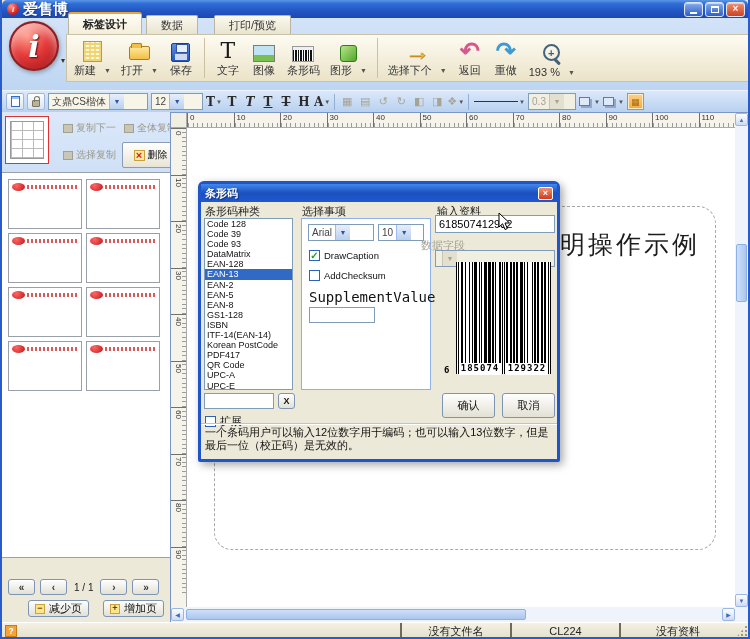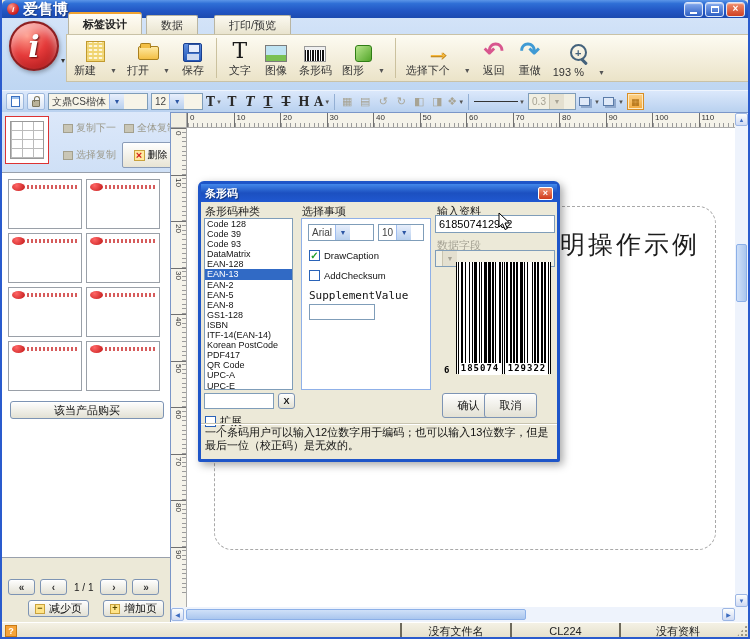--- a/index.html
+++ b/index.html
@@ -19,21 +19,21 @@
   .logo-big{position:absolute;left:7px;top:3px;width:50px;height:50px;border-radius:50%;background:radial-gradient(circle at 35% 28%,#ff9d8d,#e53a3a 45%,#9c0f12);border:2px solid #8c2022;box-shadow:inset 0 7px 8px rgba(255,255,255,.5),1px 2px 4px rgba(0,0,0,.3);display:flex;align-items:center;justify-content:center;z-index:3;}
   .logo-big span{color:#fff;font-family:"DejaVu Serif",serif;font-size:30px;font-style:italic;font-weight:bold;text-shadow:1px 1px 2px #5a0608;}
   .logo-drop{position:absolute;left:59px;top:38px;font-size:8px;color:#333;z-index:3;}
   .tabs-row{height:16px;display:flex;align-items:flex-end;padding-left:66px;gap:4px;}
   .tab{height:19px;padding:0 14px;display:flex;align-items:center;font-size:11px;color:#333;background:linear-gradient(#fbf9f0,#e9e4cf);border:1px solid #b9b5a2;border-bottom:none;border-radius:2px 2px 0 0;}
   .tab.active{height:22px;background:linear-gradient(#fffdf6,#f4eeda);border-top:2px solid #f0a332;border-radius:3px 3px 0 0;font-weight:bold;color:#222;}
   .tab.t3{margin-left:12px;}
   .toolbar{height:48px;margin-left:64px;background:linear-gradient(#fdfbf2,#ebe3c8);border:1px solid #c9c2a6;border-right:none;display:flex;align-items:stretch;padding:1px 2px;}
   .tb-btn{min-width:36px;padding:1px 5px 2px;display:flex;flex-direction:column;align-items:center;justify-content:flex-end;gap:1px;}
   .tb-icon{height:25px;display:flex;align-items:flex-end;justify-content:center;}
-  .tb-label-row{display:flex;align-items:center;gap:14px;font-size:11px;color:#333;white-space:nowrap;}
+  .tb-label-row{display:flex;align-items:center;gap:8px;font-size:11px;color:#333;white-space:nowrap;}
   .tb-drop{font-size:7px;color:#555;}
   .tb-sep{width:1px;background:#cbc19e;margin:2px 5px;}
   
   .icon-new{width:19px;height:21px;background:#fdf6da;border:1px solid #c19a2e;background-image:repeating-linear-gradient(0deg,#f0d470 0 2px,transparent 2px 4px),repeating-linear-gradient(90deg,rgba(240,212,112,.8) 0 2px,transparent 2px 5px);}
   .icon-open{width:21px;height:14px;margin-bottom:2px;background:linear-gradient(#ffe9a0,#f3bf45);border:1px solid #a97f1d;border-radius:2px;position:relative;}
   .icon-open::before{content:"";position:absolute;top:-4px;left:1px;width:9px;height:4px;background:#f3bf45;border:1px solid #a97f1d;border-bottom:none;border-radius:2px 2px 0 0;}
   .icon-save,.icon-saveas{width:19px;height:19px;background:linear-gradient(#5f8fe0,#2458b8);border:1px solid #1a3f8f;border-radius:2px;position:relative;}
   .icon-save::before,.icon-saveas::before{content:"";position:absolute;left:4px;top:0;width:10px;height:7px;background:#e8eefc;border:1px solid #2e55a3;}
   .icon-save::after{content:"";position:absolute;left:3px;bottom:1px;width:12px;height:6px;background:#cdd9f0;}
   .icon-saveas::after{content:"";position:absolute;right:-4px;bottom:-2px;width:4px;height:13px;background:linear-gradient(#f8c555,#e08c2a);border:1px solid #9c6c14;transform:rotate(-40deg);}
@@ -119,39 +119,39 @@
   .dlg-body{position:relative;height:257px;font-size:11px;}
   .dlg-label{position:absolute;font-size:11px;color:#222;}
   .listbox{position:absolute;left:3px;top:16px;width:89px;height:172px;background:#fff;border:1px solid #7f9db9;overflow:hidden;font-family:"DejaVu Sans Mono",monospace;font-size:9px;}
   .lb-item{height:10.1px;line-height:10.1px;padding-left:2px;white-space:nowrap;color:#111;}
   .lb-item.sel{background:#316ac5;color:#fff;}
   .optpanel{position:absolute;left:100px;top:16px;width:130px;height:172px;background:#fff;border:1px solid #8fb0e8;}
   .grp-caption{color:#1a55c8;font-weight:bold;font-size:11px;margin:4px 6px 0;border-bottom:1px solid #b9cdf2;padding-bottom:2px;}
   .font-row{display:flex;gap:4px;margin:5px 6px 0;}
   .cbrow{display:flex;align-items:center;gap:4px;margin:9px 0 0 7px;font-family:"DejaVu Sans Mono",monospace;font-size:9.5px;color:#111;}
   .cb{width:11px;height:11px;border:1px solid #2a63b8;background:#fff;display:inline-flex;align-items:center;justify-content:center;font-size:10px;color:#1f9e28;font-weight:bold;flex:0 0 auto;}
-  .supp-label{margin:8px 0 2px 7px;font-family:"DejaVu Sans Mono",monospace;font-size:11px;color:#111;}
+  .supp-label{margin:8px 0 2px 7px;font-family:"DejaVu Sans Mono",monospace;font-size:14px;color:#111;}
   .txt{border:1px solid #7f9db9;background:#fff;font-size:10px;padding:0 3px;height:16px;}
   .supp-input{margin-left:7px;width:66px;}
   .data-input{position:absolute;left:234px;top:13px;width:120px;height:18px;font-size:11px;}
   .dis-label{color:#a5a294;}
   .dis-combo{position:absolute;left:234px;top:48px;width:120px;}
   .barcode-block{position:absolute;left:242px;top:60px;width:112px;height:124px;}
   .bars{position:absolute;left:13px;top:0;width:95px;height:112px;display:flex;}
   .bars span{flex:0 0 1px;height:100%;}
   .bars .b1{background:#000;} .bars .b0{background:#fff;}
   .bc-digit{position:absolute;font-family:"DejaVu Sans Mono",monospace;font-size:9px;font-weight:bold;color:#000;}
   .bc-lead{left:1px;top:103px;}
   .bc-left{left:16px;top:101px;width:42px;height:12px;background:#fff;text-align:center;letter-spacing:1px;}
   .bc-right{left:63px;top:101px;width:42px;height:12px;background:#fff;text-align:center;letter-spacing:1px;}
   .dlg-bottom-input{position:absolute;left:3px;top:191px;width:70px;}
   .clear-btn{position:absolute;left:77px;top:191px;width:17px;height:16px;font-size:9px;font-weight:bold;}
   .ext-row{position:absolute;left:4px;top:212px;display:flex;align-items:center;gap:4px;font-size:11px;color:#111;}
   .ok-btn{position:absolute;left:241px;top:191px;width:53px;height:25px;}
-  .cancel-btn{position:absolute;left:283px;top:191px;width:53px;height:25px;}
+  .cancel-btn{position:absolute;left:301px;top:191px;width:53px;height:25px;}
   .note{position:absolute;left:0;top:221px;width:100%;height:36px;border-top:1px solid #c8c4b0;box-shadow:inset 0 1px 0 #fff;padding:2px 4px;font-size:11px;line-height:13px;color:#111;}
   
   .statusbar{height:17px;background:linear-gradient(#f4f1e5,#e4dfc9);border-top:1px solid #fff;display:flex;align-items:stretch;font-size:11px;color:#222;}
   .help-badge{width:12px;height:12px;margin:2px 3px;background:#f6a43a;border:1px solid #c87a14;color:#fff;font-size:9px;font-weight:bold;display:flex;align-items:center;justify-content:center;flex:0 0 auto;}
   .sb-cell{display:flex;align-items:center;justify-content:center;border-left:2px solid #6e6a5c;}
   .sb-c1{width:110px;} .sb-c2{width:109px;} .sb-c3{width:116px;}
   .grip{width:13px;background-image:radial-gradient(#9a9684 1px,transparent 1.2px);background-size:4px 4px;background-position:1px 2px;clip-path:polygon(100% 0,100% 100%,0 100%);}
   
   .cursor{position:absolute;left:496px;top:212px;z-index:50;pointer-events:none;}
 </style>
@@ -414,21 +414,20 @@
                 <span class="thumb-textline"></span>
               </div>
             </div>
             <div class="thumb">
               <div class="thumb-head">
                 <span class="thumb-logo"></span>
                 <span class="thumb-textline"></span>
               </div>
             </div>
           </div>
-        <div class="xpbtn purchase">该当产品购买</div>
       </div>
       <div class="lp-bottom">
         <div class="pager">
           <div class="xpbtn pg-btn">«</div>
           <div class="xpbtn pg-btn">‹</div>
           <span class="pg-pos">1 / 1</span>
           <div class="xpbtn pg-btn">›</div>
           <div class="xpbtn pg-btn">»</div>
         </div>
         <div class="page-ops">
@@ -561,21 +560,21 @@
         </div>
         <div class="cbrow">
           <span class="cb"></span>
           <span>AddChecksum</span>
         </div>
         <div class="supp-label">SupplementValue</div>
         <input class="txt supp-input" style="">
       </div>
 
       <input class="txt data-input" value="618507412932" style="">
-      <span class="dlg-label dis-label" style="left:236px;top:36px">数据字段</span>
+      <span class="dlg-label dis-label" style="left:220px;top:36px">数据字段</span>
       <div class="combo dis dis-combo">
         <span class="val"></span>
           <span class="cbtn">▼</span>
       </div>
 
       <div class="barcode-block">
         <div class="bars" id="bars">
             <span class="b1"></span>
             <span class="b0"></span>
             <span class="b1"></span>

